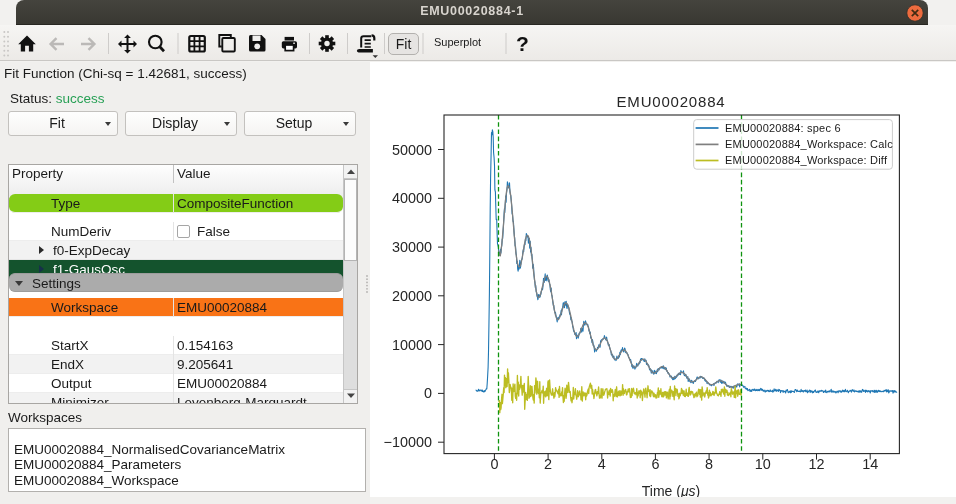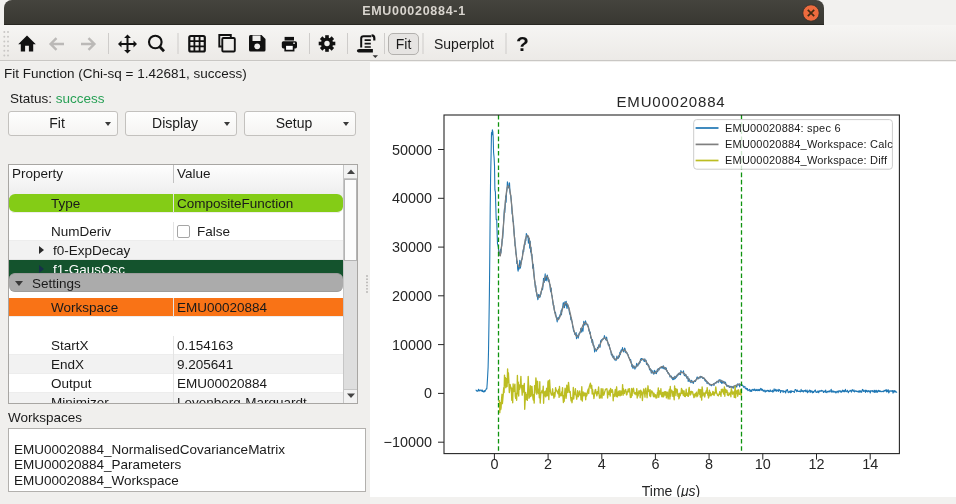--- a/index.html
+++ b/index.html
@@ -1,17 +1,17 @@
 <!DOCTYPE html>
 <html><head><meta charset="utf-8">
 <style>
 *{margin:0;padding:0;box-sizing:border-box;}
 html,body{width:956px;height:504px;overflow:hidden;}
 body{font-family:"Liberation Sans",sans-serif;background:#f2f1ef;position:relative;}
-.titlebar{position:absolute;left:4px;top:0;width:820px;height:25px;
+.titlebar{position:absolute;left:16px;top:0;width:912px;height:25px;
   background:linear-gradient(#45443e,#393832);border-radius:8px 8px 0 0;border-bottom:1px solid #282722;}
 .titlebar .title{position:absolute;left:0;right:0;top:4px;text-align:center;
   color:#d8d4ce;font-size:12.5px;font-weight:bold;letter-spacing:0.7px;}
 .toolbar{position:absolute;left:0;top:25px;width:956px;height:36px;
   background:linear-gradient(#f6f5f3,#eceae7);border-bottom:1px solid #c9c7c4;}
 .leftpanel{position:absolute;left:0;top:62px;width:370px;height:442px;background:#f0efed;}
 .plotpanel{position:absolute;left:370px;top:62px;width:586px;height:435px;background:#ffffff;}
 .txt{position:absolute;font-size:13.5px;color:#1a1a1a;white-space:nowrap;}
 .btn{position:absolute;top:49px;height:25px;background:linear-gradient(#fefefe,#f5f4f2);
   border:1px solid #c3c1be;border-radius:3px;font-size:14px;color:#1a1a1a;
@@ -27,21 +27,21 @@
   border-right:4.5px solid transparent;border-top:5.5px solid #3a3a3a;}
 .tri-r{position:absolute;top:4.5px;width:0;height:0;border-top:4.5px solid transparent;
   border-bottom:4.5px solid transparent;border-left:5.5px solid #2a2a2a;}
 .sbar{position:absolute;left:334px;top:0;width:14px;height:238px;background:#dedede;border-left:1px solid #c6c6c6;}
 .sbtn{position:absolute;left:0;width:13px;height:14px;background:#f2f2f2;}
 .sthumb{position:absolute;left:0px;top:14px;width:13px;height:82px;background:#fcfcfc;border:1px solid #b4b4b4;}
 .wslist{position:absolute;left:8px;top:428px;width:358px;height:64px;background:#fff;
   border:1px solid #b2b0ad;font-size:13.5px;color:#1a1a1a;padding:13px 0 0 5px;line-height:15.4px;}
 .tbtn{position:absolute;left:388px;top:8px;width:31px;height:22px;background:#e6e4e2;
   border:1px solid #b3b1ae;border-radius:5px;font-size:14px;color:#1a1a1a;text-align:center;line-height:20px;}
-.ttext{position:absolute;top:36px;font-size:14px;color:#1a1a1a;}
+.ttext{position:absolute;top:36px;font-size:11px;color:#1a1a1a;}
 </style></head>
 <body>
 <div class="titlebar">
     <div class="title">EMU00020884-1</div>
 <svg style="position:absolute;right:4px;top:4px" width="18" height="18">
 <circle cx="9" cy="9" r="8.2" fill="#ed6b3e" stroke="#2f2e29" stroke-width="0.8"></circle>
 <path d="M5.8 5.8 L12.2 12.2 M12.2 5.8 L5.8 12.2" stroke="#422b12" stroke-width="1.7"></path>
 </svg>
   </div>
 <div class="toolbar">

